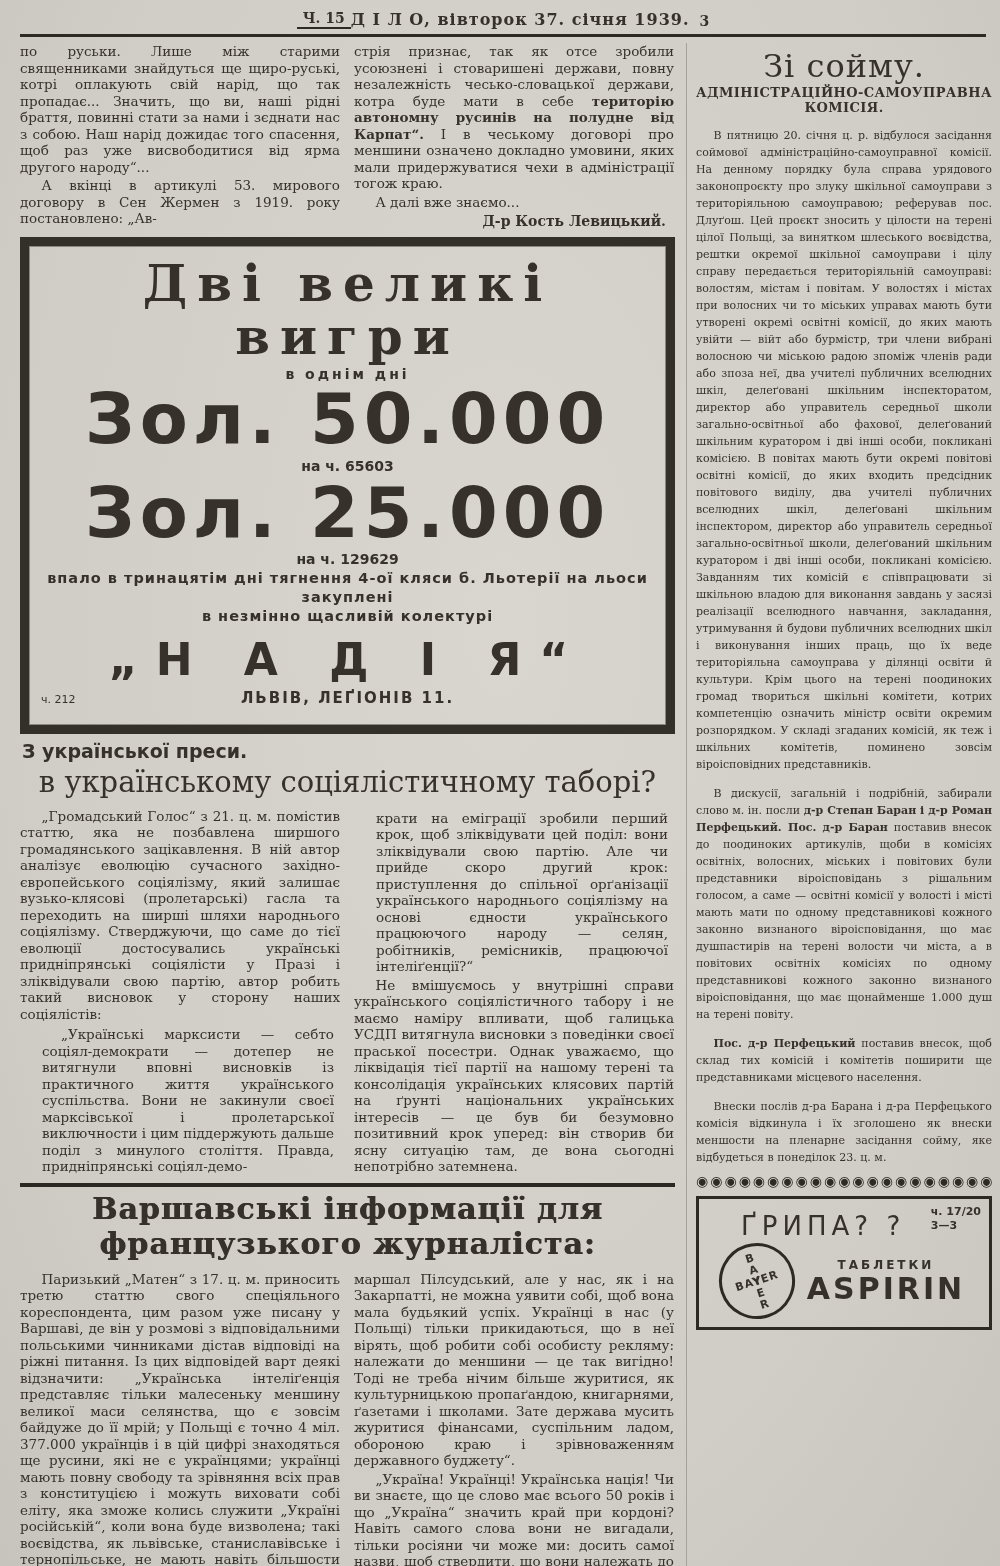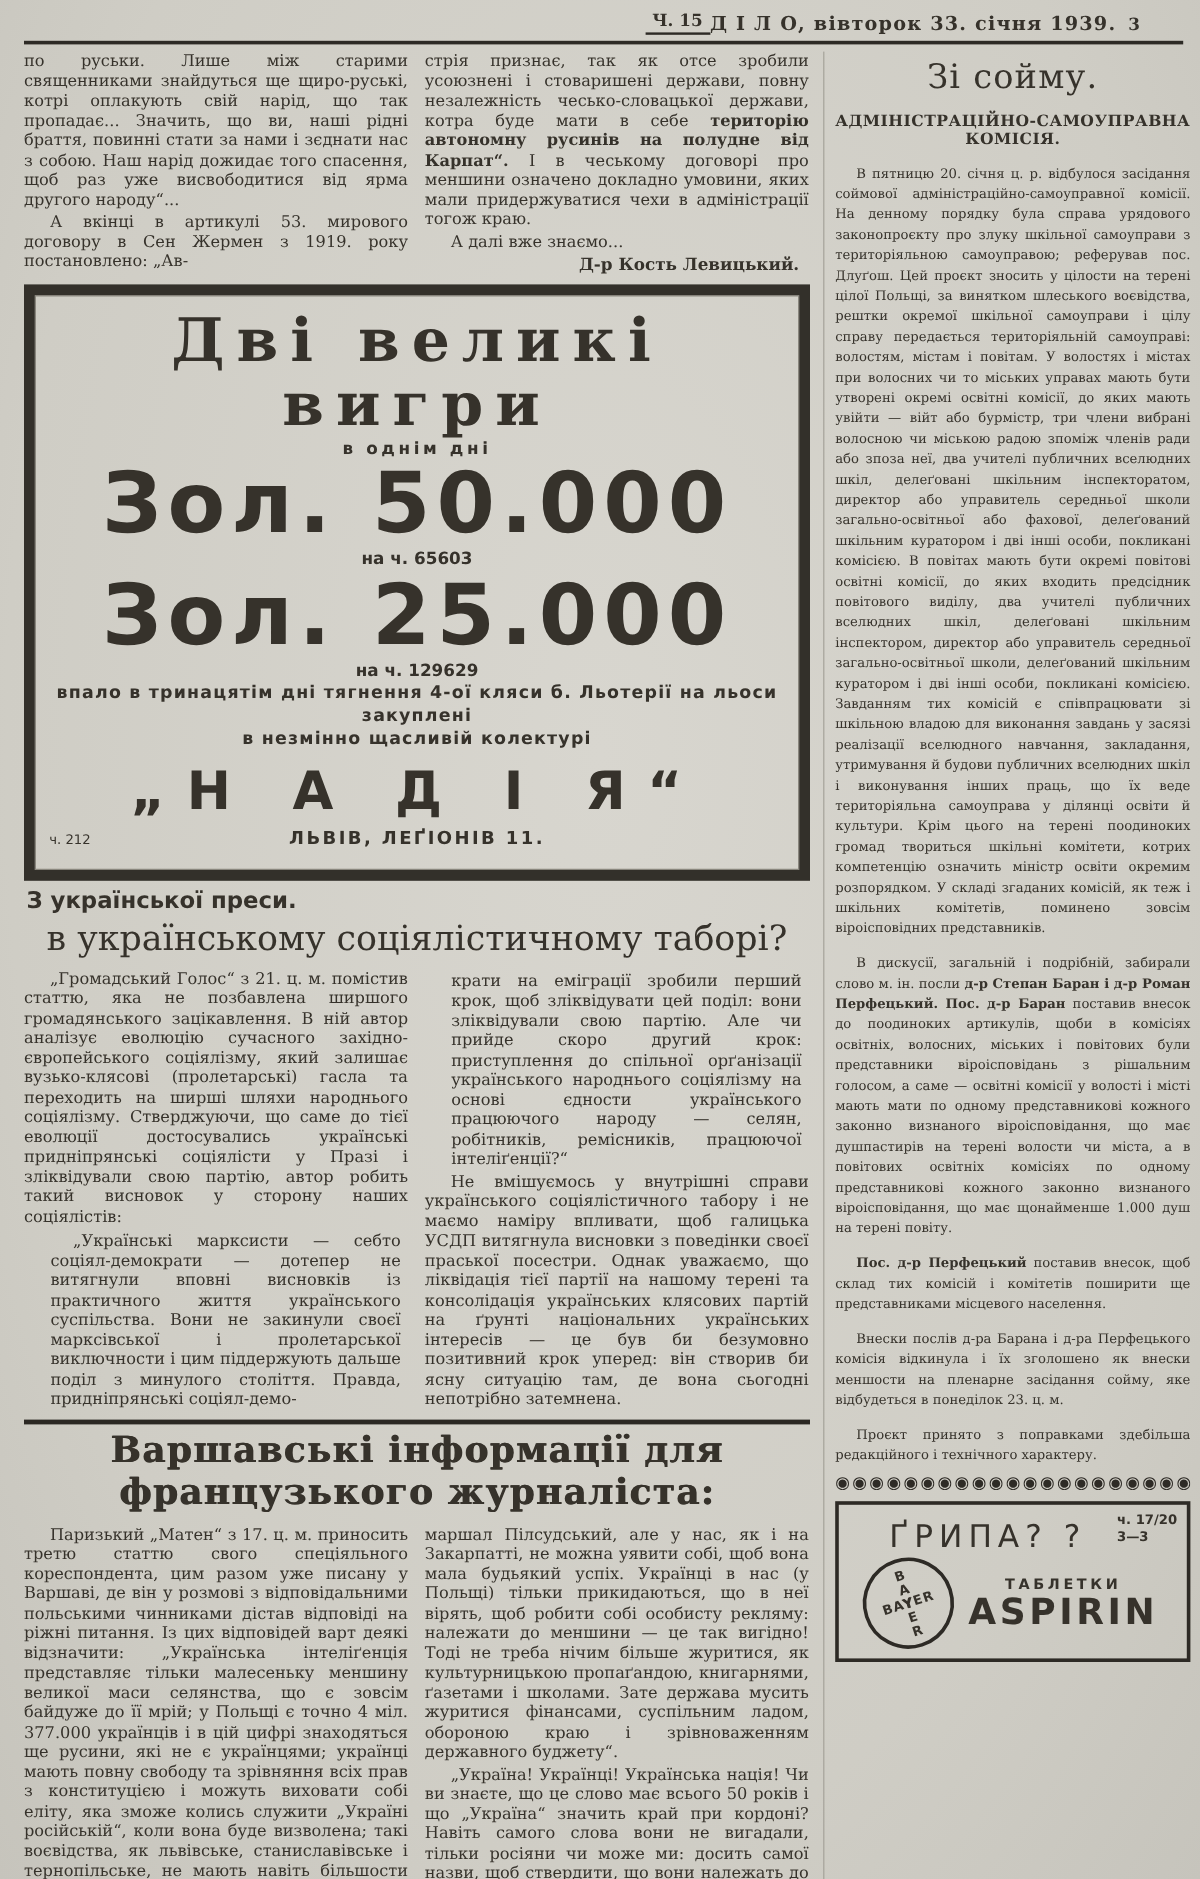--- a/index.html
+++ b/index.html
@@ -6,21 +6,21 @@
   .page{
     width:1000px;height:1566px;box-sizing:border-box;
     background:#d4d2cb;
     background-image:radial-gradient(ellipse at 50% 40%, #d8d6cf 0%, #cfcdc5 70%, #c6c4bc 100%);
     color:#36322b;
     font-family:"DejaVu Serif", serif;
     position:relative;overflow:hidden;
     padding:8px 14px 0 20px;
   }
   
-  .hdr{display:flex;justify-content:flex-end;align-items:flex-end;
+  .hdr{display:flex;justify-content:center;align-items:flex-end;
        border-bottom:3px solid #2d2a25;padding:2px 26px 5px 36px;}
   .hdr .issue{font-size:14px;font-weight:bold;border-bottom:2px solid #2d2a25;padding:0 6px 1px;}
   .hdr .mast{font-size:16px;font-weight:bold;letter-spacing:1px;}
   .hdr .pageno{font-size:14px;font-weight:bold;padding:0 10px;}
   
   .main{display:flex;margin-top:6px;}
   .left-main{width:655px;flex:none;}
   .right-col{width:296px;flex:none;margin-left:11px;padding-left:9px;border-left:1px solid #a5a299;}
   .twocol{display:flex;gap:14px;}
   .c{width:320px;flex:none;}
@@ -43,21 +43,21 @@
   .lot-ref{position:absolute;left:4px;bottom:1px;font-size:11px;font-weight:normal;letter-spacing:0;}
   
   .kicker{font-family:"DejaVu Sans",sans-serif;font-weight:bold;font-size:19px;margin:4px 0 2px 2px;}
   .big-head{font-size:29px;text-align:center;line-height:1.25;margin:0 0 8px;}
   
   .rule-heavy{border-top:4px solid #2b2823;margin:6px 0 4px;}
   .warsaw-head{font-size:30px;font-weight:bold;text-align:center;letter-spacing:1px;margin:2px 0 10px;
                text-shadow:0.6px 0 0 #36322b;}
   
   .right-col p{font-size:11px;line-height:17px;margin-bottom:3px;margin-top:12px;}
-  .soym-title{font-size:28px;text-align:center;margin:4px 0 14px;letter-spacing:1px;}
+  .soym-title{font-size:32px;text-align:center;margin:4px 0 0;letter-spacing:1px;}
   .soym-sub{font-weight:bold;font-size:13px;text-align:center;letter-spacing:0.4px;margin-bottom:8px;}
   .orn{white-space:nowrap;overflow:hidden;text-align:center;font-size:14px;letter-spacing:2px;margin:7px 0;color:#2e2b26;}
   
   .aspirin{border:3px solid #2d2a25;padding:6px 8px 8px;position:relative;}
   .asp-refs{position:absolute;right:8px;top:6px;text-align:left;font-family:"DejaVu Sans",sans-serif;
             font-weight:bold;font-size:11px;line-height:1.25;}
   .asp-head{font-family:"DejaVu Sans",sans-serif;font-weight:normal;font-size:26px;letter-spacing:5px;
             margin:6px 0 2px 34px;}
   .asp-body{display:flex;align-items:center;margin-top:2px;}
   .bayer{width:70px;height:70px;border:3px solid #2d2a25;border-radius:50%;position:relative;
@@ -69,21 +69,21 @@
   .tablets{font-family:"DejaVu Sans",sans-serif;font-weight:bold;font-size:12px;letter-spacing:3px;}
   .product{font-family:"DejaVu Sans",sans-serif;font-weight:bold;font-size:30px;letter-spacing:3px;line-height:1.1;}
 </style>
 </head>
 <body>
 
 <div class="page">
 
   <div class="hdr">
     <span class="issue">Ч. 15</span>
-    <span class="mast">Д І Л О,  вівторок 33. січня 1939.</span>
+    <span class="mast">Д І Л О,  вівторок 37. січня 1939.</span>
     <span class="pageno">3</span>
   </div>
 
   <div class="main">
 
     <div class="left-main">
 
       <div class="twocol">
         <div class="c">
           <p class="noind">по руськи. Лише між старими священниками знайдуться ще щиро-руські, котрі оплакують свій нарід, що так пропадає... Значить, що ви, наші рідні браття, повинні стати за нами і зєднати нас з собою. Наш нарід дожидає того спасення, щоб раз уже висвободитися від ярма другого народу“...</p>
@@ -153,21 +153,20 @@
 
     <div class="right-col">
 
       <div>
         <div class="soym-title">Зі сойму.</div>
         <div class="soym-sub">АДМІНІСТРАЦІЙНО-САМОУПРАВНА КОМІСІЯ.</div>
         <p>В пятницю 20. січня ц. р. відбулося засідання соймової адміністраційно-самоуправної комісії. На денному порядку була справа урядового законопроєкту про злуку шкільної самоуправи з територіяльною самоуправою; реферував пос. Длуґош. Цей проєкт зносить у цілости на терені цілої Польщі, за винятком шлеського воєвідства, рештки окремої шкільної самоуправи і цілу справу передається територіяльній самоуправі: волостям, містам і повітам. У волостях і містах при волосних чи то міських управах мають бути утворені окремі освітні комісії, до яких мають увійти — війт або бурмістр, три члени вибрані волосною чи міською радою зпоміж членів ради або зпоза неї, два учителі публичних вселюдних шкіл, делеґовані шкільним інспекторатом, директор або управитель середньої школи загально-освітньої або фахової, делеґований шкільним куратором і дві інші особи, покликані комісією. В повітах мають бути окремі повітові освітні комісії, до яких входить предсідник повітового виділу, два учителі публичних вселюдних шкіл, делеґовані шкільним інспектором, директор або управитель середньої загально-освітньої школи, делеґований шкільним куратором і дві інші особи, покликані комісією. Завданням тих комісій є співпрацювати зі шкільною владою для виконання завдань у засязі реалізації вселюдного навчання, закладання, утримування й будови публичних вселюдних шкіл і виконування інших праць, що їх веде територіяльна самоуправа у ділянці освіти й культури. Крім цього на терені поодиноких громад твориться шкільні комітети, котрих компетенцію означить міністр освіти окремим розпорядком. У складі згаданих комісій, як теж і шкільних комітетів, поминено зовсім віроісповідних представників.</p>
         <p><span>В дискусії, загальній і подрібній, забирали слово м. ін. посли </span><b>д-р Степан Баран і д-р Роман Перфецький. Пос. д-р Баран</b><span> поставив внесок до поодиноких артикулів, щоби в комісіях освітніх, волосних, міських і повітових були представники віроісповідань з рішальним голосом, а саме — освітні комісії у волості і місті мають мати по одному представникові кожного законно визнаного віроісповідання, що має душпастирів на терені волости чи міста, а в повітових освітніх комісіях по одному представникові кожного законно визнаного віроісповідання, що має щонайменше 1.000 душ на терені повіту.</span></p>
         <p><b>Пос. д-р Перфецький</b><span> поставив внесок, щоб склад тих комісій і комітетів поширити ще представниками місцевого населення.</span></p>
         <p>Внески послів д-ра Барана і д-ра Перфецького комісія відкинула і їх зголошено як внески меншости на пленарне засідання сойму, яке відбудеться в понеділок 23. ц. м.</p>
-        <p>Проєкт принято з поправками здебільша редакційного і технічного характеру.</p>
       </div>
 
       <div class="orn">◉◉◉◉◉◉◉◉◉◉◉◉◉◉◉◉◉◉◉◉◉◉</div>
 
       <div class="aspirin">
         <div class="asp-refs">
           <div>ч. 17/20</div>
           <div>3—3</div>
         </div>
         <div class="asp-head">ҐРИПА? ?</div>

